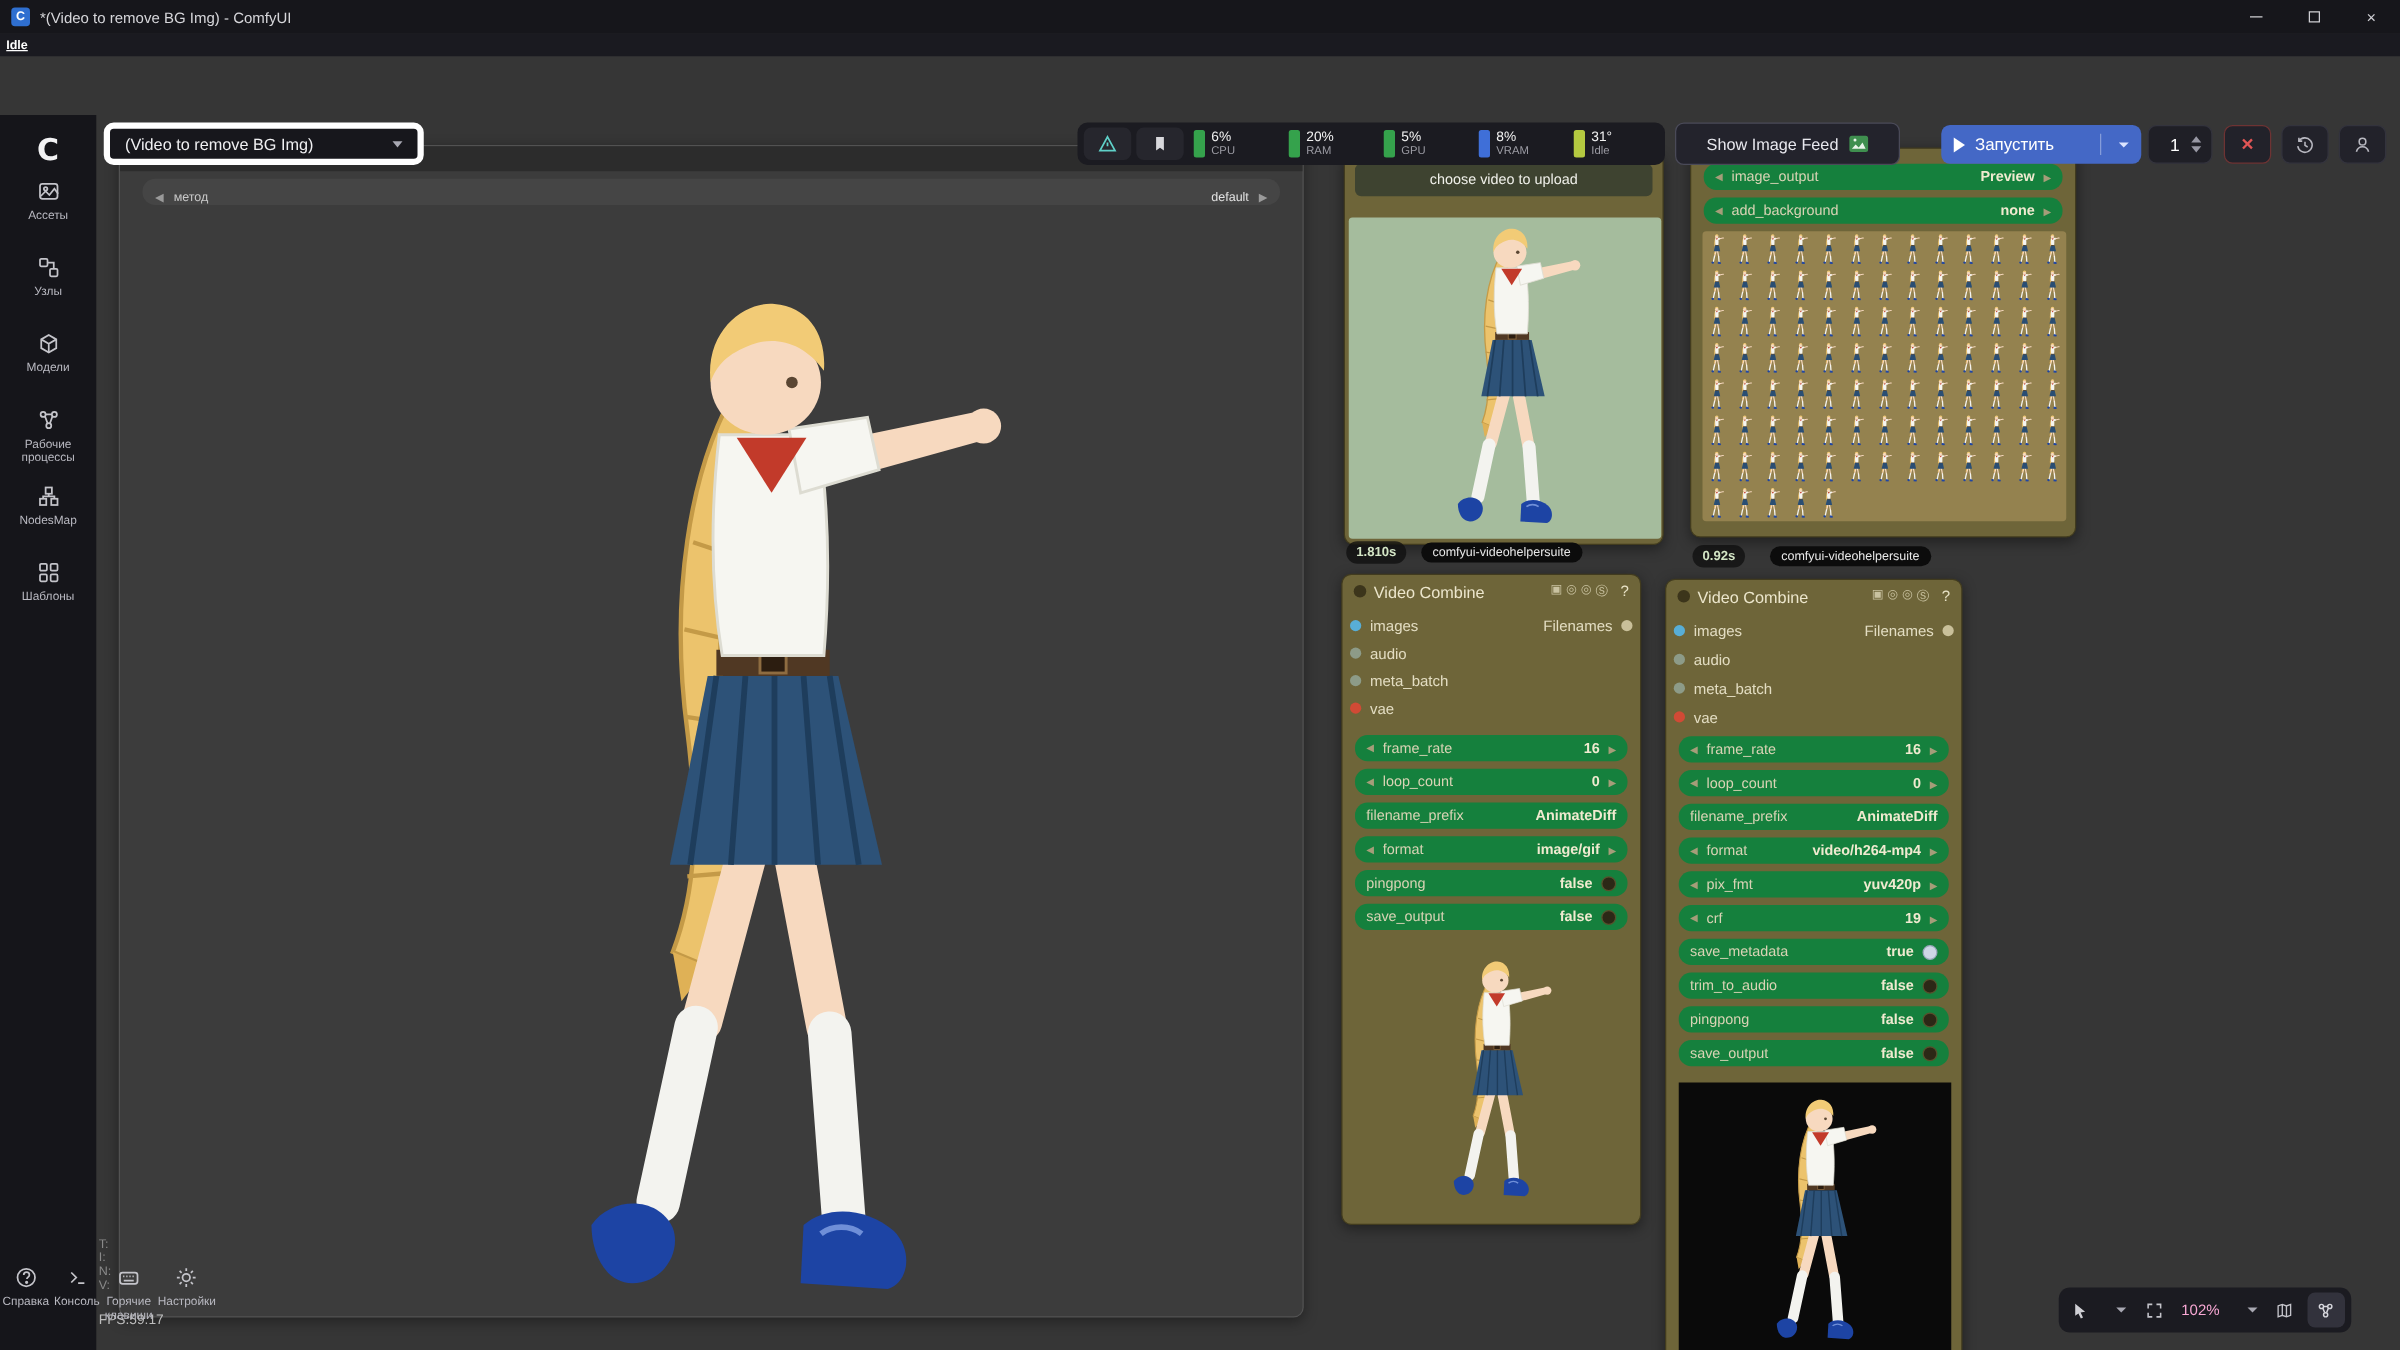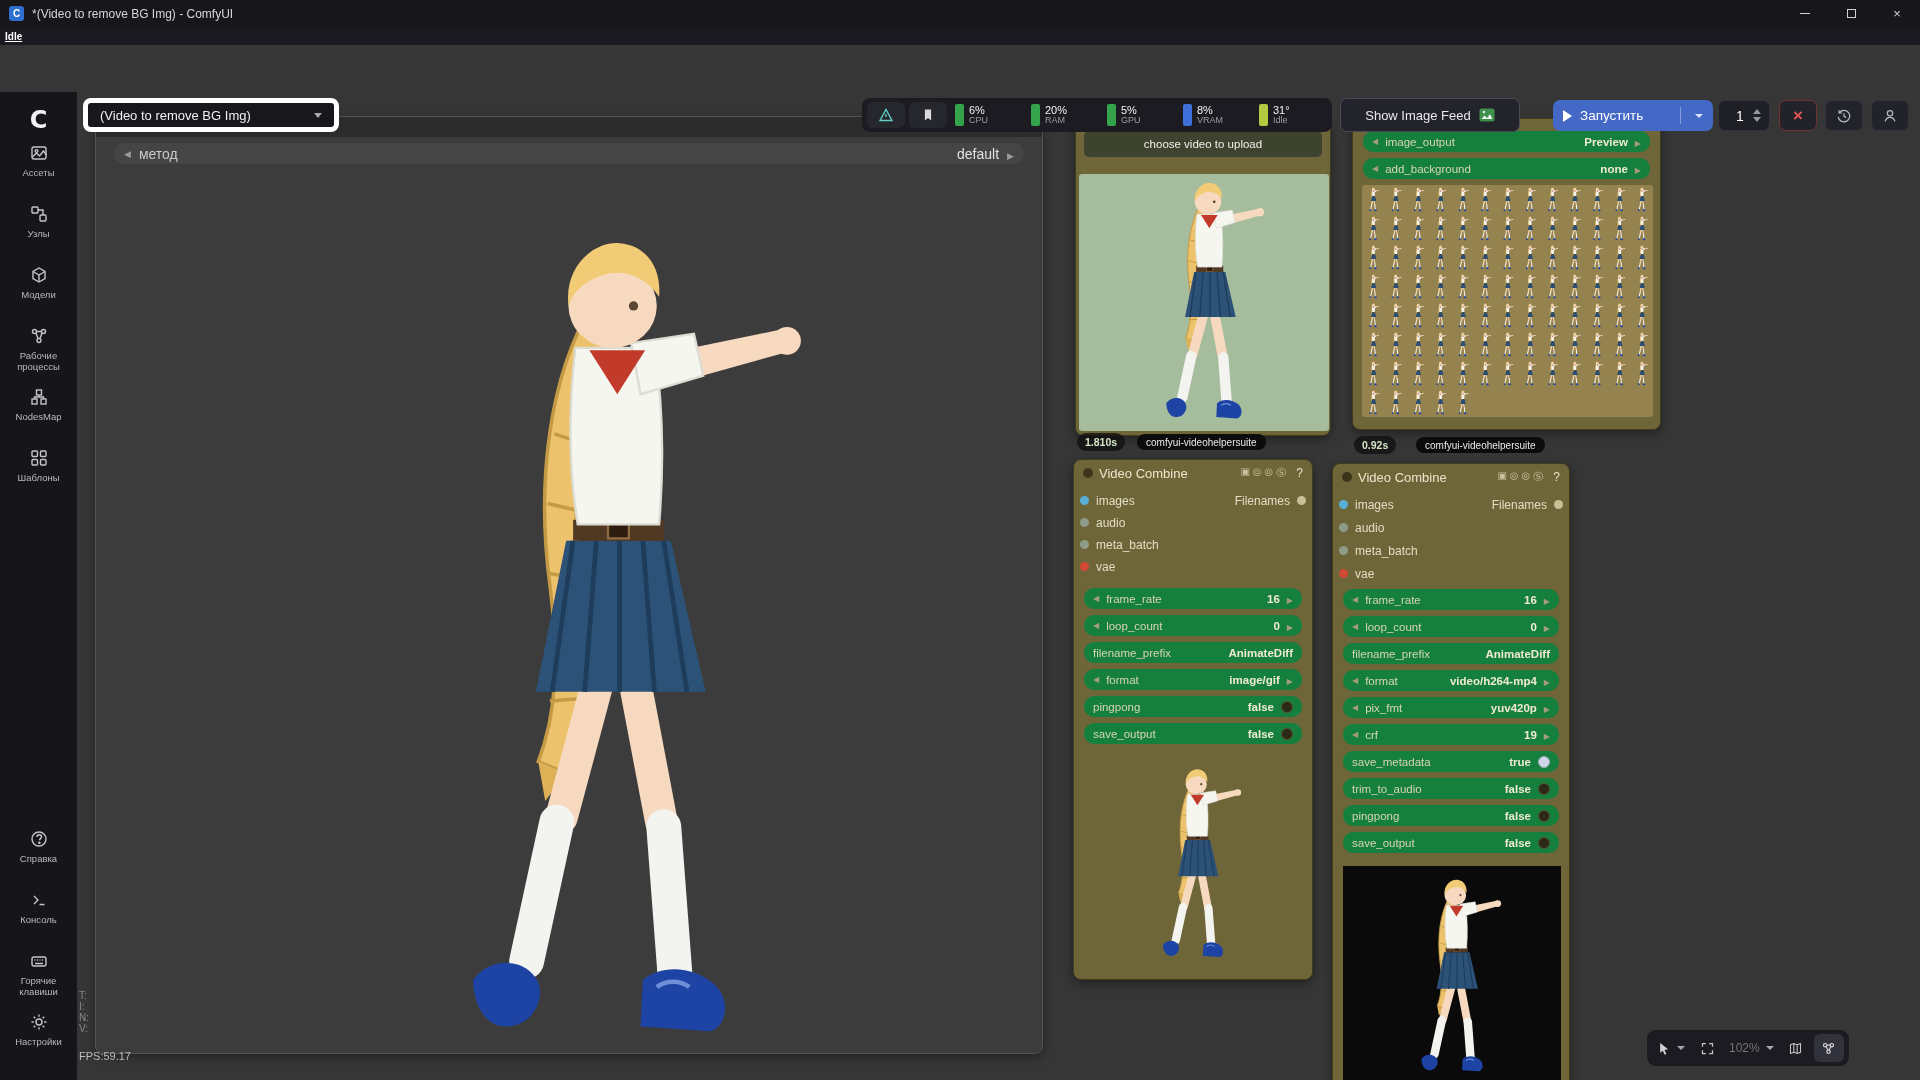--- a/index.html
+++ b/index.html
@@ -27,29 +27,29 @@
   .tab-dot { width:7px; height:7px; border-radius:50%; background:#e8e8ec; margin-left:10px; flex:0 0 auto;}
   .new-tab { width:40px; display:flex; align-items:center; justify-content:center; color:#9a9aa2; font-size:19px; }
 
   
   .sidebar { position:absolute; left:0; top:92px; width:77px; height:988px; background:#15151a; z-index:40; display:flex; flex-direction:column; align-items:center; }
   .side-logo { margin:14px 0 10px 0; font-size:24px; font-weight:bold; color:#f2f2f4; font-family:"DejaVu Sans",sans-serif; }
   .side-item { width:100%; min-height:50px; margin-bottom:11px; display:flex; flex-direction:column; align-items:center; justify-content:flex-start; gap:5px; color:#b9b9c1; cursor:pointer; }
   .side-item svg { stroke:#c4c4ca; }
   .side-label { font-size:9.5px; text-align:center; line-height:1.2; padding:0 2px; }
   .side-spacer { flex:1; }
-  .bottom-group { width:100%; display:flex; flex-direction:column; align-items:center; padding-bottom:6px;}
+  .bottom-group { width:100%; display:flex; flex-direction:row; align-items:center; padding-bottom:6px;}
 
   
   .canvas { position:absolute; left:77px; top:92px; width:1843px; height:988px; background:#363636; overflow:hidden; }
 
   
   .big-node { position:absolute; left:18px; top:24px; width:948px; height:938px; background:#3c3c3c; border:1px solid #525252; border-radius:8px; box-shadow:0 3px 10px rgba(0,0,0,.35); z-index:1; }
   .big-node-header { position:absolute; left:0; top:0; width:100%; height:20px; background:#2c2c2c; border-radius:8px 8px 0 0; }
-  .method-row { position:absolute; left:18px; right:18px; top:26px; height:21px; background:#454545; border-radius:10px; display:flex; align-items:center; padding:0 10px; font-size:14px; color:#c9c9c9; }
+  .method-row { position:absolute; left:18px; right:18px; top:26px; height:21px; background:#454545; border-radius:10px; display:flex; align-items:flex-end; padding:0 10px; font-size:10px; color:#c9c9c9; }
   .method-row .wval { margin-left:auto; color:#e2e2e2; }
   .arrL::before { content:"◀"; font-size:9px; color:#9a9a9a; margin-right:8px; }
   .arrR::after { content:"▶"; font-size:9px; color:#9a9a9a; margin-left:8px; }
 
   .girl-main { position:absolute; left:270px; top:96px; width:470px; height:860px; z-index:2; }
 
   
   .workflow-pill { position:absolute; left:6px; top:6px; width:256px; height:34px; background:#17171c; border:5px solid #ffffff; border-radius:8px; display:flex; align-items:center; padding:0 12px; z-index:10; cursor:pointer;}
   .workflow-name { font-size:13px; color:#f0f0f2; white-space:nowrap; overflow:hidden; }
   .chev { width:0; height:0; border-left:4px solid transparent; border-right:4px solid transparent; border-top:5px solid #a8a8b2; margin-left:auto; flex:0 0 auto;}
@@ -110,21 +110,21 @@
   .sprite-grid-box { position:absolute; left:9px; top:66px; width:291px; height:232px; background:#94824f; border-radius:3px; overflow:hidden;}
   .black-preview { position:absolute; left:10px; top:402px; width:218px; height:230px; background:#0a0a0a; display:flex; justify-content:center; overflow:hidden;}
 
   
   .watermark { position:absolute; left:1314px; top:880px; z-index:30; pointer-events:none; }
   .wm1 { font-size:20px; color:rgba(255,255,255,.46); }
   .wm2 { font-size:14px; color:rgba(255,255,255,.50); margin-top:7px; }
 
   
   .vp-toolbar { position:absolute; left:1570px; top:938px; height:36px; background:#1b1b21; border-radius:9px; display:flex; align-items:center; gap:3px; padding:0 5px; z-index:10;}
-  .vp-item { height:28px; min-width:30px; border-radius:6px; display:flex; align-items:center; justify-content:center; gap:0; color:#737373; font-size:12px; cursor:pointer; padding:0 4px;}
+  .vp-item { height:28px; min-width:30px; border-radius:6px; display:flex; align-items:center; justify-content:center; gap:16px; color:#f9a8d4; font-size:12px; cursor:pointer; padding:0 4px;}
   .vp-item.active { background:#32323c; }
 
   
   .debug { position:absolute; left:2px; top:898px; z-index:5; font-size:10px; color:#8a8a8a; line-height:11px;}
   .fps { position:absolute; left:2px; top:958px; z-index:5; font-size:11px; color:#bdbdbd; }
 
   svg.icon { display:block; }
 </style>
 </head>
 <body>

